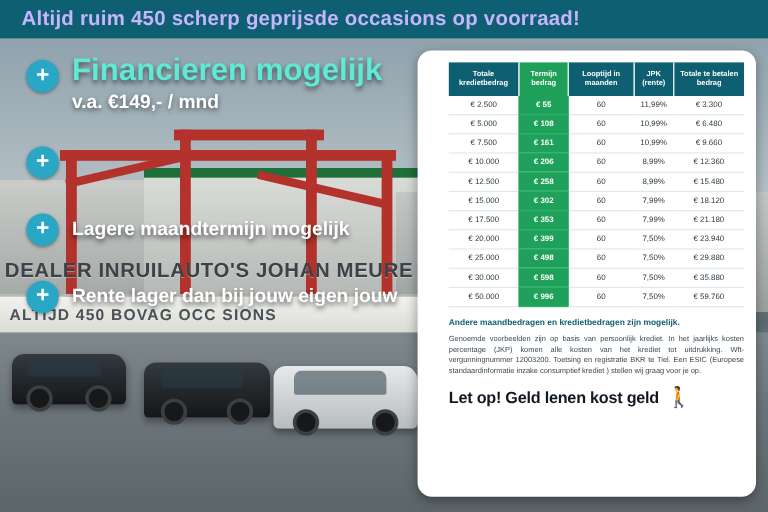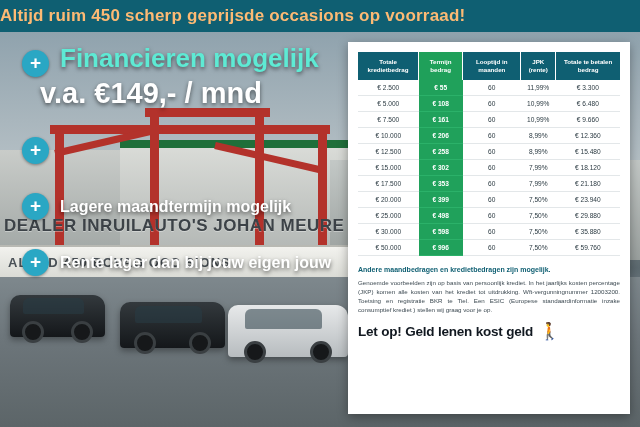--- a/index.html
+++ b/index.html
@@ -134,48 +134,49 @@
   
   .topbar {
     position: absolute;
     left: 0; top: 0;
     width: 640px; height: 32px;
     background: #0f5f72;
     display: flex;
     align-items: center;
   }
   .topbar .headline {
-    color: #fdba74;
+    color: #c4b5fd;
     font-size: 17px;
     font-weight: bold;
+    padding-left: 18px;
     letter-spacing: 0.2px;
     white-space: nowrap;
   }
 
   
   .left-col {
     position: absolute;
     left: 22px; top: 44px;
     width: 330px;
   }
   .main-claim {
     color: #5eead4;
     font-size: 26px;
     font-weight: bold;
     line-height: 1.1;
     text-shadow: 0 2px 4px rgba(0,0,0,0.55);
     margin-left: 38px;
   }
   .sub-claim {
     color: #ffffff;
-    font-size: 29px;
+    font-size: 16px;
     font-weight: bold;
     line-height: 1.15;
     text-shadow: 0 2px 4px rgba(0,0,0,0.55);
-    margin-left: 18px;
+    margin-left: 38px;
     margin-top: 4px;
   }
   .claim-block {
     position: relative;
   }
   .bullet {
     position: relative;
     display: flex;
     align-items: center;
     margin-top: 26px;
@@ -205,23 +206,23 @@
     position: absolute;
     left: 0; top: 6px;
   }
 
   
   .card {
     position: absolute;
     left: 348px; top: 42px;
     width: 282px; height: 372px;
     background: #ffffff;
-    border-radius: 0;
+    border-radius: 12px;
     box-shadow: 0 3px 10px rgba(0,0,0,0.35);
-    padding: 10px 10px 8px 10px;
+    padding: 10px 10px 8px 26px;
     box-sizing: border-box;
   }
   table.rates {
     width: 100%;
     border-collapse: collapse;
     font-size: 6.5px;
     color: #2b3a42;
   }
   table.rates th {
     background: #0f5f72;

